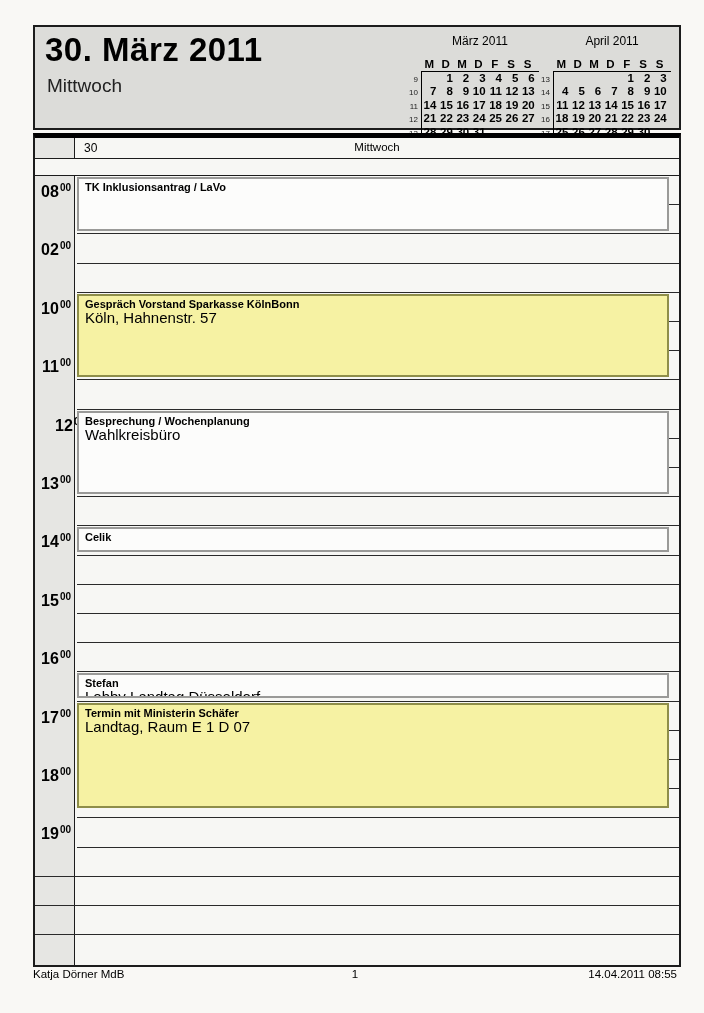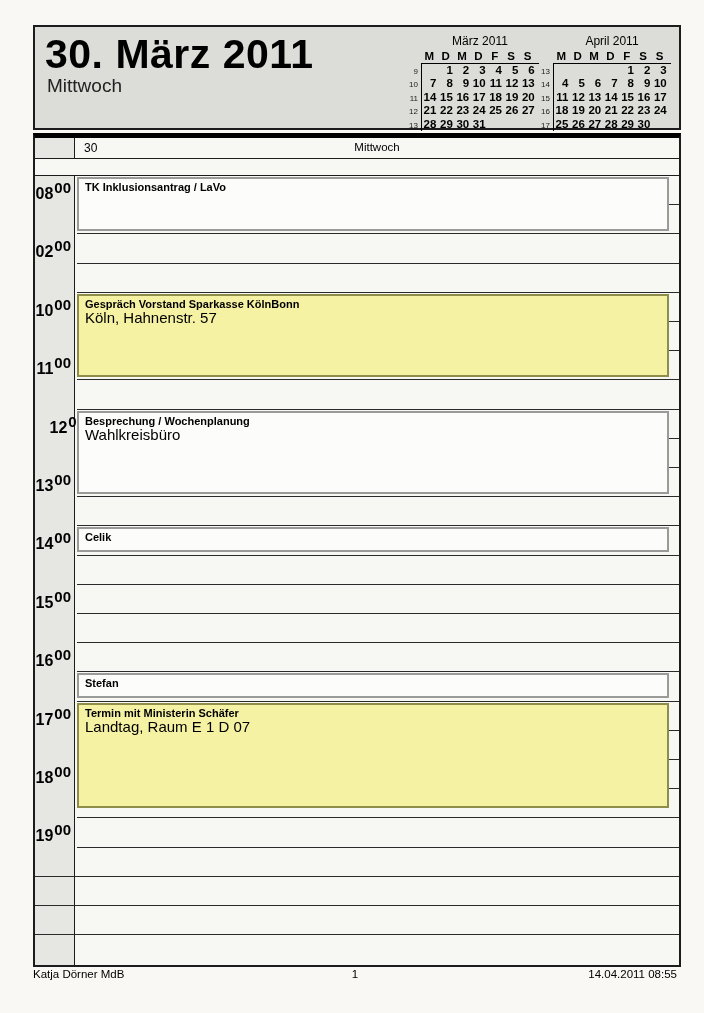--- a/index.html
+++ b/index.html
@@ -14,28 +14,28 @@
   .page{position:absolute;inset:0;}
 
   
   .header-band{
     position:absolute;left:33px;top:25px;width:644px;height:101px;
     border:2px solid #1c1c1c;
     background-color:#dcdcd9;
     background-image:radial-gradient(#cbcbc6 0.6px, transparent 0.7px);
     background-size:4px 4px;
   }
-  .big-title{position:absolute;left:10px;top:4px;font-size:41px;font-weight:bold;letter-spacing:0.5px;}
+  .big-title{position:absolute;left:10px;top:4px;font-size:33px;font-weight:bold;letter-spacing:0.5px;}
   .sub-title{position:absolute;left:12px;top:48px;font-size:19px;color:#222;}
 
   
   .mcal{position:absolute;top:7px;width:132px;font-size:11.5px;}
   .mcal-1{left:372px;}
   .mcal-2{left:504px;}
-  .mcal-title{text-align:center;margin-bottom:2px;font-size:12px;padding-left:14px;}
+  .mcal-title{text-align:center;margin-bottom:10px;font-size:12px;padding-left:14px;}
   .mcal-row{display:flex;align-items:stretch;height:13.5px;line-height:13.5px;}
   .mcal-wk{width:14px;font-size:8px;text-align:right;padding-right:3px;color:#222;line-height:15px;box-sizing:border-box;}
   .mcal-days{display:flex;flex:1;}
   .mcal-head .mcal-days{border-bottom:1.5px solid #000;}
   .mcal-week .mcal-days{border-left:1.5px solid #000;}
   .mcal-cell{width:16.4px;text-align:right;padding-right:2px;font-weight:bold;box-sizing:border-box;}
   .mcal-head .mcal-cell{text-align:center;padding-right:0;}
 
   
   .grid-box{
@@ -51,21 +51,21 @@
   .day-number{position:absolute;left:49px;top:3px;font-size:12px;}
   .day-name{position:absolute;left:40px;right:0;top:3px;text-align:center;font-size:11.5px;}
   .all-day-row{position:absolute;left:0;top:21px;width:644px;height:17px;border-bottom:1.5px solid #1c1c1c;box-sizing:border-box;}
 
   .time-region{position:absolute;left:0;top:38px;width:644px;bottom:0;}
   .time-gutter{position:absolute;left:0;top:0;width:40px;height:100%;
     background-color:#e6e6e3;
     background-image:radial-gradient(#d4d4cf 0.6px, transparent 0.7px);background-size:4px 4px;
     border-right:1.5px solid #1c1c1c;box-sizing:border-box;}
   .hour-label{position:absolute;left:0;width:36px;text-align:right;font-weight:bold;font-size:16px;line-height:16px;}
-  .hour-label sup{font-size:15px;font-weight:bold;vertical-align:6px;letter-spacing:0;margin-left:1px;}
+  .hour-label sup{font-size:10px;font-weight:bold;vertical-align:6px;letter-spacing:0;margin-left:1px;}
   .half-row{position:absolute;left:41.5px;right:0;border-bottom:1px solid #2a2a2a;box-sizing:border-box;}
   .overflow-row{position:absolute;left:0;right:0;border-bottom:1px solid #2a2a2a;box-sizing:border-box;}
   .overflow-row.last{border-bottom:none;}
 
   
   .appt{position:absolute;left:42px;width:592px;box-sizing:border-box;
     padding:1px 6px;overflow:hidden;}
   .appt-white{background:var(--appt-bg,#fcfcfb);border:2px solid var(--appt-border,#9a9a98);}
   .appt-yellow{background:var(--hl-yellow,#f6f2a3);border:2px solid var(--hl-yellow-border,#8e8e4a);}
   .appt-title{font-size:11px;font-weight:bold;line-height:14px;white-space:nowrap;}
@@ -294,20 +294,21 @@
         </div>
         <div class="appt appt-white" style="top: 234.6px; height: 83.1px;">
           <div class="appt-title">Besprechung / Wochenplanung</div>
           <div class="appt-loc">Wahlkreisbüro</div>
         </div>
         <div class="appt appt-white" style="top: 351.4px; height: 24.7px;">
           <div class="appt-title">Celik</div>
         </div>
         <div class="appt appt-white" style="top: 497.4px; height: 24.7px;">
           <div class="appt-title">Stefan</div>
+          <div class="appt-loc">Lobby Landtag Düsseldorf</div>
         </div>
         <div class="appt appt-yellow" style="top: 526.6px; height: 105px;">
           <div class="appt-title">Termin mit Ministerin Schäfer</div>
           <div class="appt-loc">Landtag, Raum E 1 D 07</div>
         </div>
       </div>
   </div>
 
   <div class="footer">
     <div class="footer-center">1</div>

